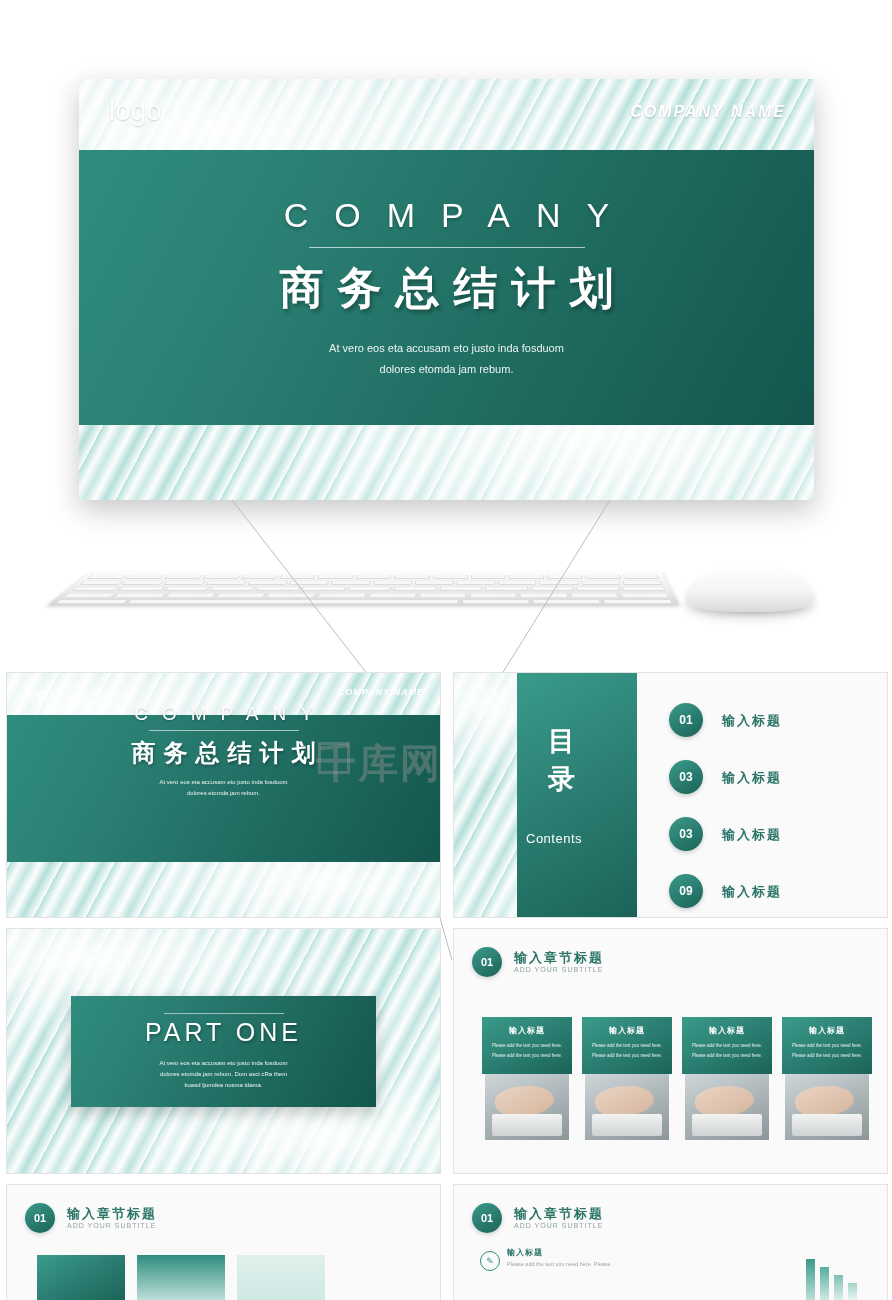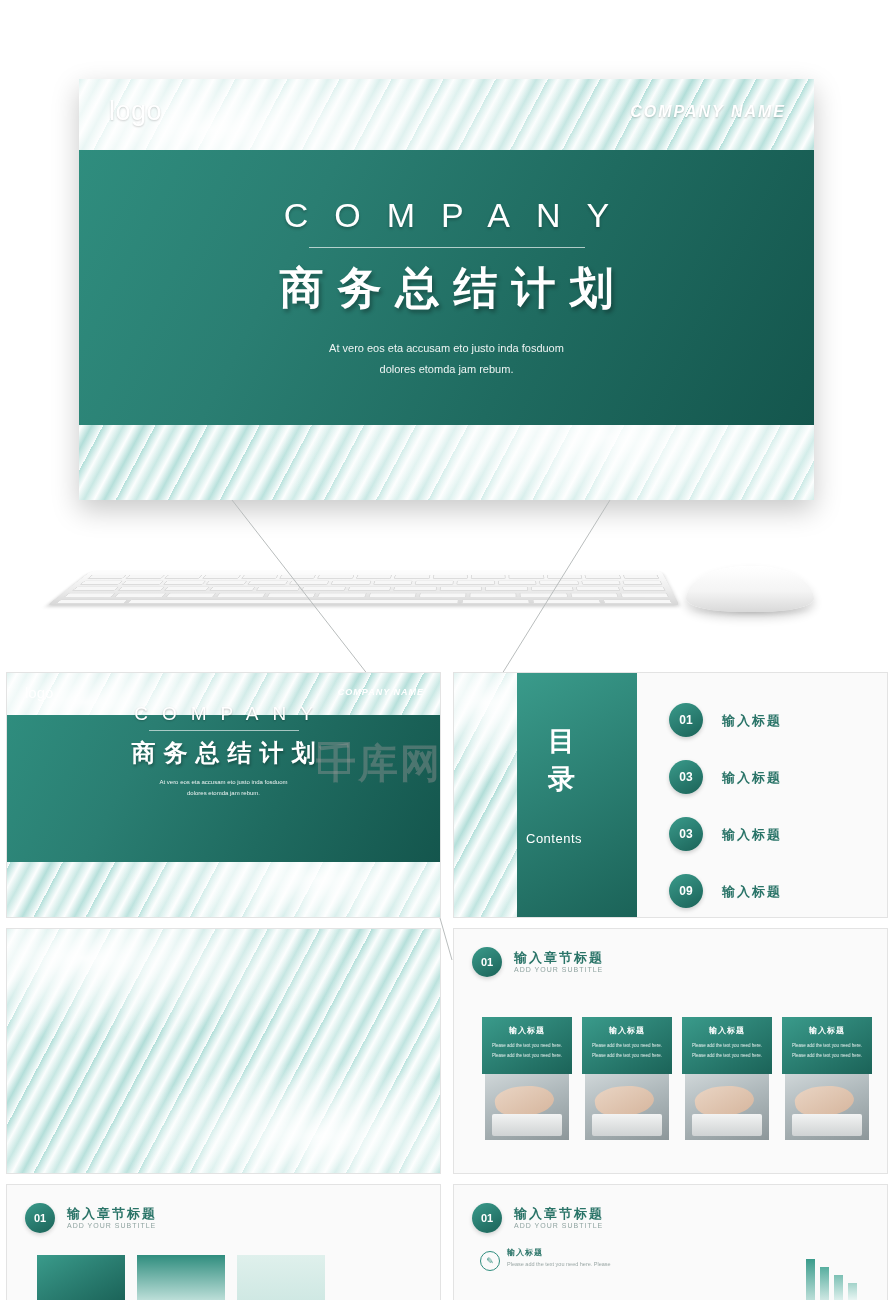--- a/index.html
+++ b/index.html
@@ -338,20 +338,29 @@
       <div class="toc-label">输入标题</div>
     </div>
     <div class="toc-item" style="top:201px">
       <div class="toc-badge teal-grad-2">09</div>
       <div class="toc-label">输入标题</div>
     </div>
   </div>
 
   <div class="card c3">
     <div style="position:absolute;inset:0" class="marble"></div>
+    <div class="part-box teal-grad">
+      <div class="part-rule"></div>
+      <div class="part-title">PART ONE</div>
+      <div class="part-sub">
+        <div>At vero eos eta accusam eto justo inda fosduom</div>
+        <div>dolores etomda jam rebum.  Dom asct cRa them</div>
+        <div>kuasd ljumdea nosma idama.</div>
+      </div>
+    </div>
   </div>
 
   <div class="card c4">
     <div class="sec-badge teal-grad-2" style="left:18px; top:18px">01</div>
     <div class="sec-title" style="left:60px; top:20px">输入章节标题</div>
     <div class="sec-sub" style="left:60px; top:37px">ADD YOUR SUBTITLE</div>
 
     <div class="col" style="left:28px">
       <div class="col-head teal-grad-2">
         <div class="col-h-title">输入标题</div>

